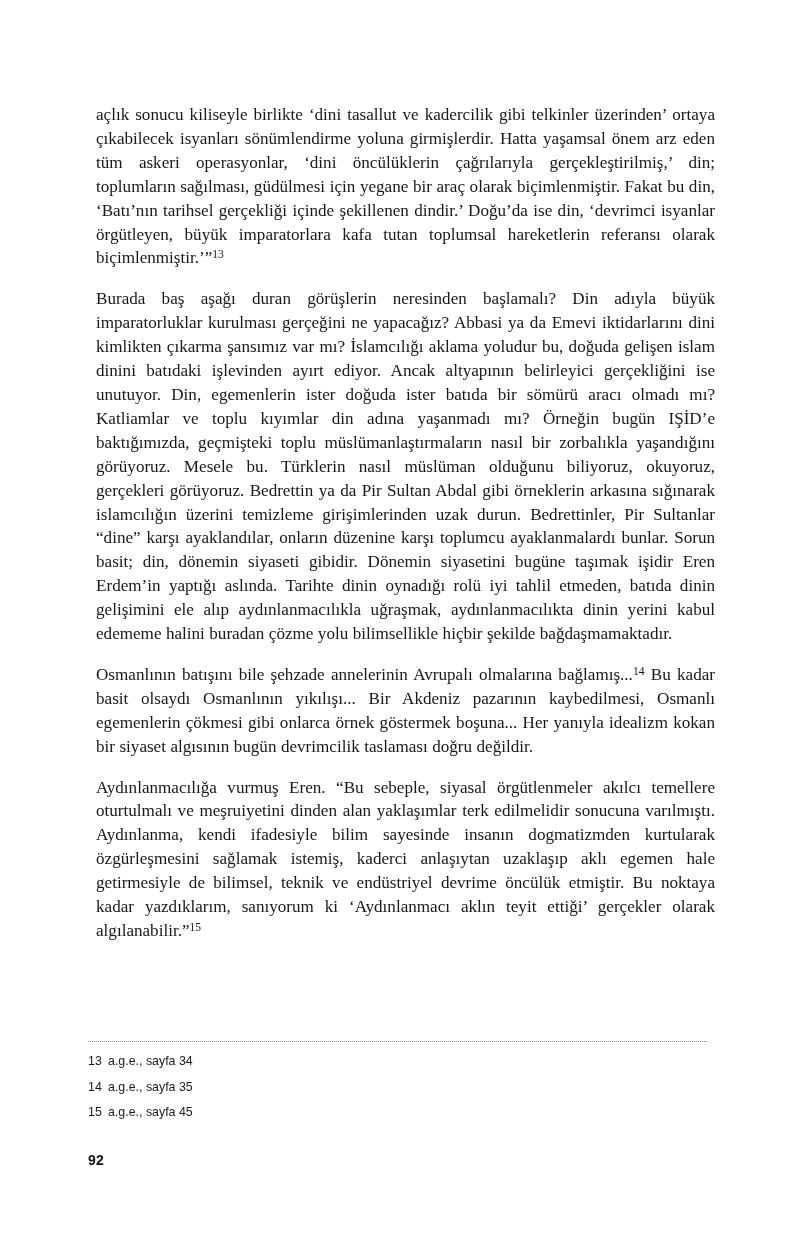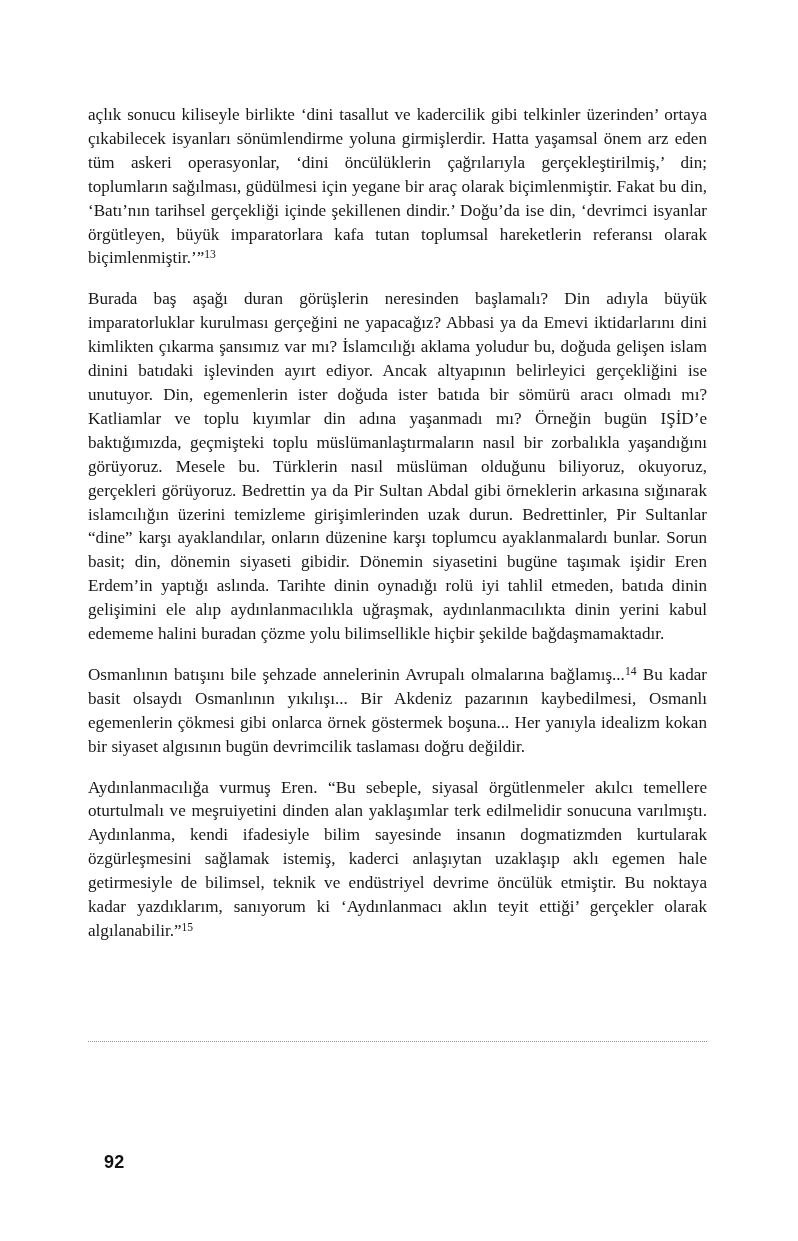--- a/index.html
+++ b/index.html
@@ -11,21 +11,21 @@
     position: relative;
     width: 798px;
     height: 1241px;
     background: #ffffff;
     margin: 0 auto;
     overflow: hidden;
     box-sizing: border-box;
   }
   .textblock {
     position: absolute;
-    left: 88px;
+    left: 96px;
     top: 103px;
     width: 619px;
   }
   .para {
     font-family: "Liberation Serif", "DejaVu Serif", serif;
     font-size: 17.1px;
     line-height: 23.9px;
     color: #181818;
     text-align: justify;
     text-justify: inter-word;
@@ -63,24 +63,24 @@
     line-height: 25.5px;
     color: #1b1b1b;
     white-space: nowrap;
   }
   .footnote .fn-num {
     display: inline-block;
     min-width: 20px;
   }
   .page-number {
     position: absolute;
-    left: 104px;
+    left: 88px;
     top: 1152px;
     font-family: "Liberation Sans", "DejaVu Sans", sans-serif;
-    font-size: 18px;
+    font-size: 14px;
     font-weight: bold;
     color: #111111;
     letter-spacing: 0.2px;
   }
 </style>
 </head>
 <body>
 
 <div class="page">
 
@@ -91,16 +91,21 @@
     <p class="para"><span>Burada baş aşağı duran görüşlerin neresinden başlamalı? Din adıyla büyük imparatorluklar kurulması gerçeğini ne yapacağız? Abbasi ya da Emevi iktidarlarını dini kimlikten çıkarma şansımız var mı? İslamcılığı aklama yoludur bu, doğuda gelişen islam dinini batıdaki işlevinden ayırt ediyor. Ancak altyapının belirleyici gerçekliğini ise unutuyor. Din, egemenlerin ister doğuda ister batıda bir sömürü aracı olmadı mı? Katliamlar ve toplu kıyımlar din adına yaşanmadı mı? Örneğin bugün IŞİD’e baktığımızda, geçmişteki toplu müslümanlaştırmaların nasıl bir zorbalıkla yaşandığını görüyoruz. Mesele bu. Türklerin nasıl müslüman olduğunu biliyoruz, okuyoruz, gerçekleri görüyoruz. Bedrettin ya da Pir Sultan Abdal gibi örneklerin arkasına sığınarak islamcılığın üzerini temizleme girişimlerinden uzak durun. Bedrettinler, Pir Sultanlar “dine” karşı ayaklandılar, onların düzenine karşı toplumcu ayaklanmalardı bunlar. Sorun basit; din, dönemin siyaseti gibidir. Dönemin siyasetini bugüne taşımak işidir Eren Erdem’in yaptığı aslında.  Tarihte dinin oynadığı rolü iyi tahlil etmeden, batıda dinin gelişimini ele alıp aydınlanmacılıkla uğraşmak, aydınlanmacılıkta dinin yerini kabul edememe halini buradan çözme yolu bilimsellikle hiçbir şekilde bağdaşmamaktadır.</span></p>
 
     <p class="para"><span>Osmanlının batışını bile şehzade annelerinin Avrupalı olmalarına bağlamış...</span><sup class="fn">14</sup><span> Bu kadar basit olsaydı Osmanlının yıkılışı... Bir Akdeniz pazarının kaybedilmesi, Osmanlı egemenlerin çökmesi gibi onlarca örnek göstermek boşuna... Her yanıyla idealizm kokan bir siyaset algısının bugün devrimcilik taslaması doğru değildir.</span></p>
 
     <p class="para"><span>Aydınlanmacılığa vurmuş Eren. “Bu sebeple, siyasal örgütlenmeler akılcı temellere oturtulmalı ve meşruiyetini dinden alan yaklaşımlar terk edilmelidir sonucuna varılmıştı. Aydınlanma, kendi ifadesiyle bilim sayesinde insanın dogmatizmden kurtularak özgürleşmesini sağlamak istemiş, kaderci anlaşıytan uzaklaşıp aklı egemen hale getirmesiyle de bilimsel, teknik ve endüstriyel devrime öncülük etmiştir. Bu noktaya kadar yazdıklarım, sanıyorum ki ‘Aydınlanmacı aklın teyit ettiği’ gerçekler olarak algılanabilir.”</span><sup class="fn">15</sup></p>
 
   </div>
 
   <div class="footnote-sep"></div>
 
+  <div class="footnotes">
+    <div class="footnote"><span class="fn-num">13</span><span>a.g.e., sayfa 34</span></div>
+    <div class="footnote"><span class="fn-num">14</span><span>a.g.e., sayfa 35</span></div>
+    <div class="footnote"><span class="fn-num">15</span><span>a.g.e., sayfa 45</span></div>
+  </div>
 
   <div class="page-number">92</div>
 
 </div>
 
 </body></html>

